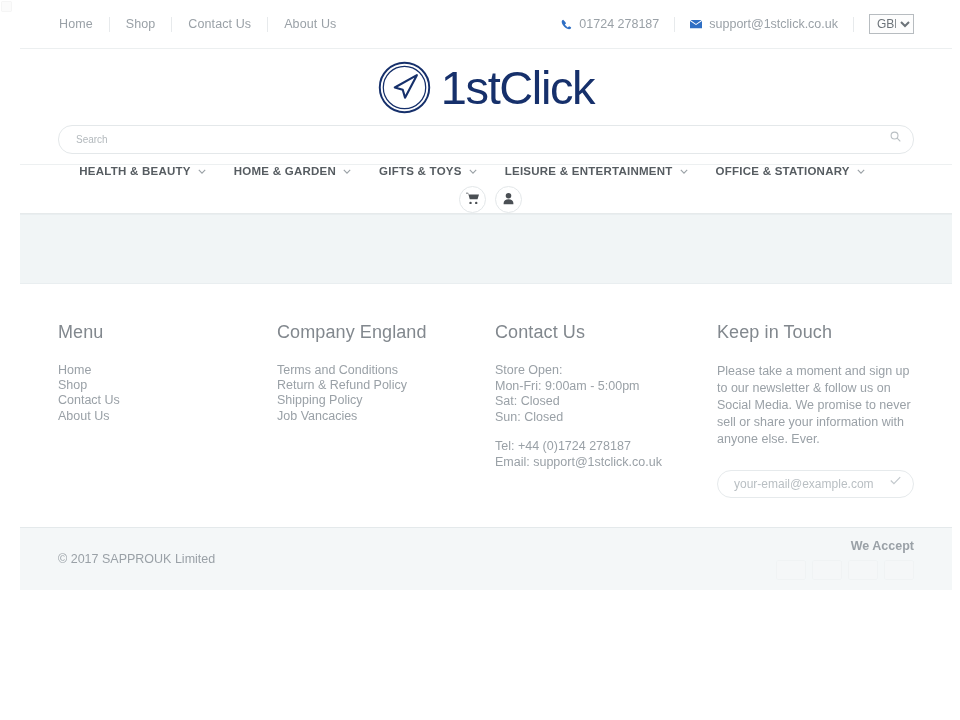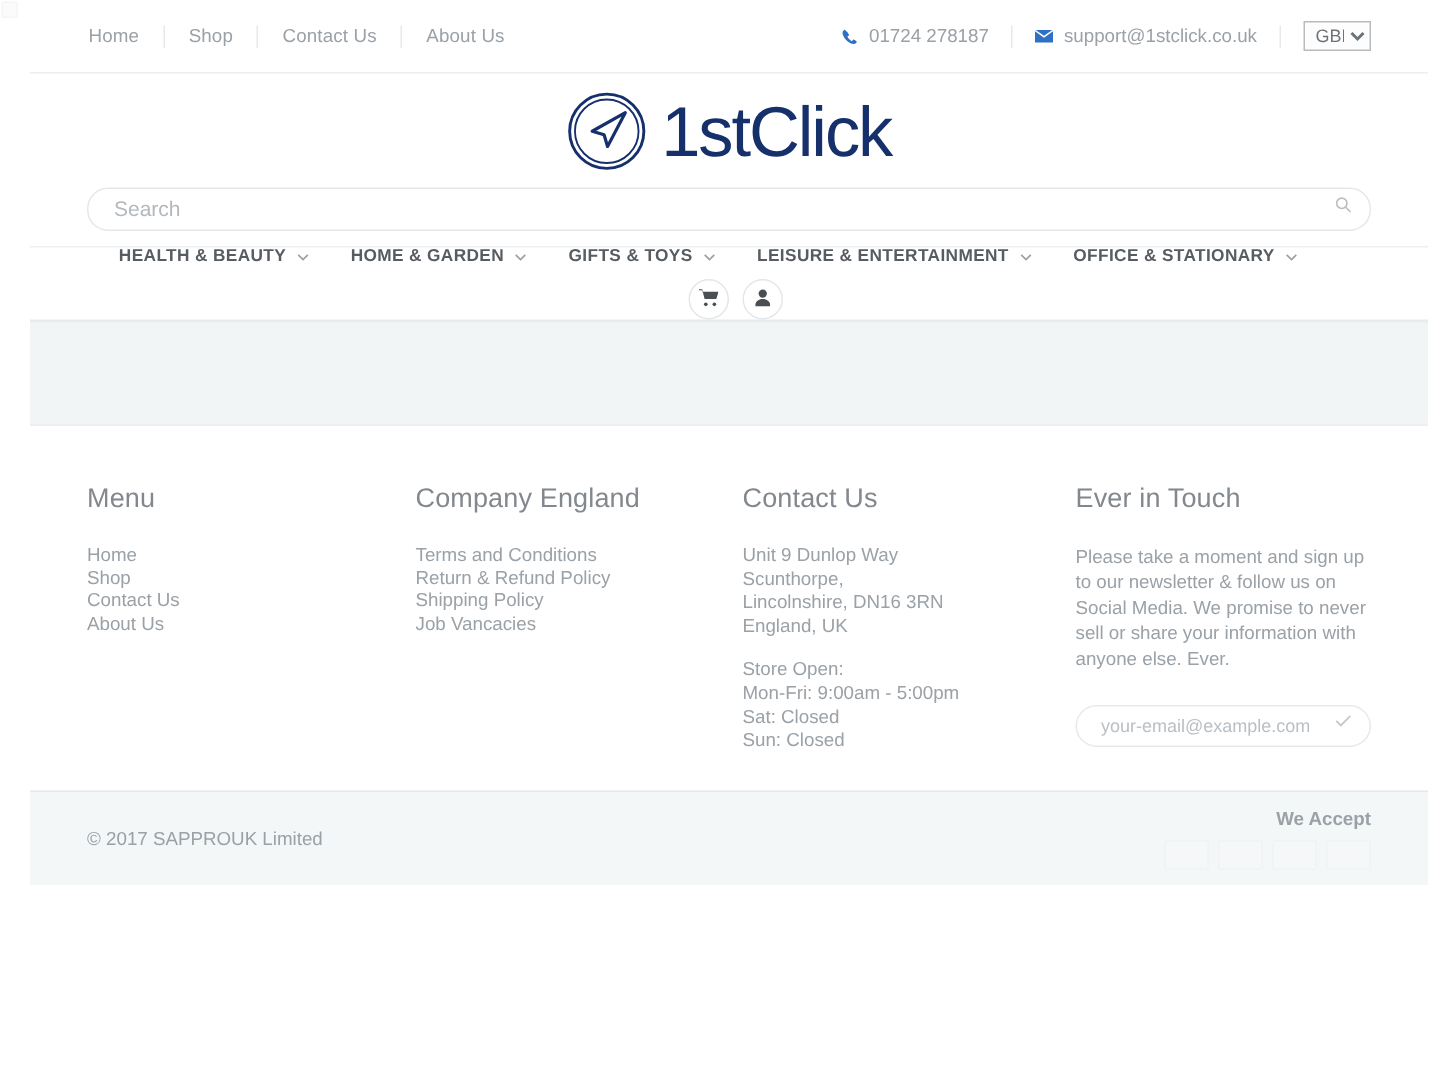--- a/index.html
+++ b/index.html
@@ -126,21 +126,21 @@
     border-radius: 14px;
     background: #fff;
     display: flex;
     align-items: center;
   }
   .search-input {
     border: none;
     outline: none;
     background: transparent;
     font-family: "Liberation Sans", sans-serif;
-    font-size: 14px;
+    font-size: 10px;
     color: #8b9298;
     padding: 0 30px 0 17px;
     width: 100%;
     height: 25px;
     line-height: 25px;
   }
   .search-input::placeholder { color: #b3b9bd; }
   .search-btn {
     position: absolute;
     right: 12px;
@@ -490,35 +490,33 @@
         <h4>Company England</h4>
         <a href="#" class="flink">Terms and Conditions</a>
         <a href="#" class="flink">Return &amp; Refund Policy</a>
         <a href="#" class="flink">Shipping Policy</a>
         <a href="#" class="flink">Job Vancacies</a>
       </div>
 
       <div class="fcol fcol-3">
         <h4>Contact Us</h4>
         <p class="faddr">
-          <span>Unit 9 Dunlop Way</span><br>
-          <span>Scunthorpe,</span><br>
-          <span>Lincolnshire, DN16 3RN</span><br>
-          <span>England, UK</span>
-        </p>
-        <p class="faddr">
           <span>Store Open:</span><br>
           <span>Mon-Fri: 9:00am - 5:00pm</span><br>
           <span>Sat: Closed</span><br>
           <span>Sun: Closed</span>
         </p>
+        <p class="faddr">
+          <span>Tel: +44 (0)1724 278187</span><br>
+          <span>Email: support@1stclick.co.uk</span>
+        </p>
       </div>
 
       <div class="fcol fcol-4">
-        <h4>Ever in Touch</h4>
+        <h4>Keep in Touch</h4>
         <p class="fnote">Please take a moment and sign up to our newsletter &amp; follow us on Social Media. We promise to never sell or share your information with anyone else. Ever.</p>
         <div class="news-box">
           <input class="news-input" type="text" placeholder="your-email@example.com" style="">
           <button class="news-btn">
             <svg width="11" height="9" viewBox="0 0 14 11" fill="none" stroke="#c3c9cd" stroke-width="1.5">
                 <path d="M1 5.5l4 4L13 1.3"></path>
               </svg>
           </button>
         </div>
       </div>

